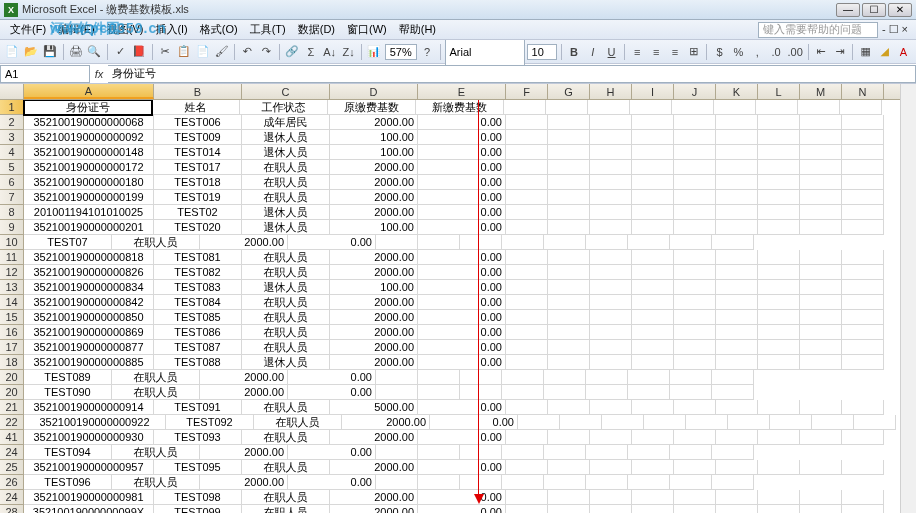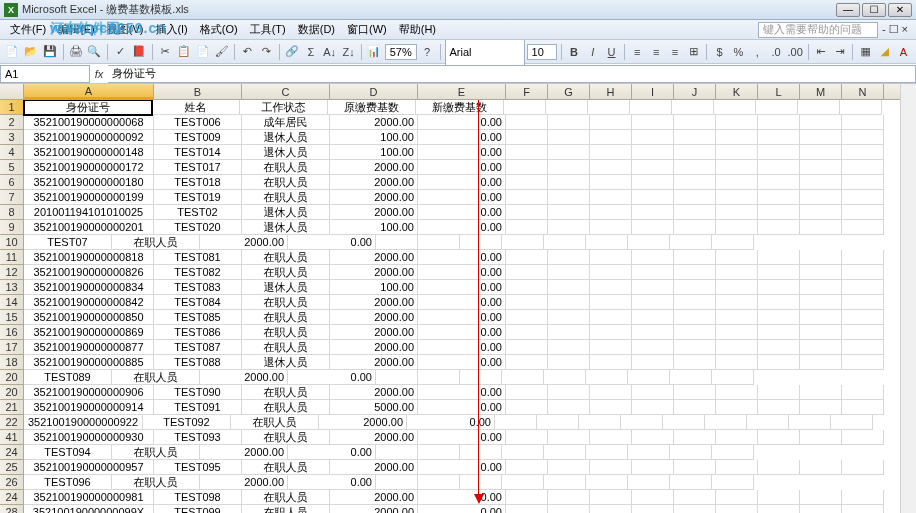--- a/index.html
+++ b/index.html
@@ -480,21 +480,20 @@
         <div class="cell " style="width: 42px;"></div>
         <div class="cell " style="width: 42px;"></div>
         <div class="cell " style="width: 42px;"></div>
         <div class="cell " style="width: 42px;"></div>
         <div class="cell " style="width: 42px;"></div>
         <div class="cell " style="width: 42px;"></div>
         <div class="cell " style="width: 42px;"></div>
       </div>
       <div class="row-line">
         <div class="row-h">20</div>
-        <div class="cell center" style="width: 130px;">352100190000000906</div>
         <div class="cell center" style="width: 88px;">TEST090</div>
         <div class="cell center" style="width: 88px;">在职人员</div>
         <div class="cell right" style="width: 88px;">2000.00</div>
         <div class="cell right" style="width: 88px;">0.00</div>
         <div class="cell " style="width: 42px;"></div>
         <div class="cell " style="width: 42px;"></div>
         <div class="cell " style="width: 42px;"></div>
         <div class="cell " style="width: 42px;"></div>
         <div class="cell " style="width: 42px;"></div>
         <div class="cell " style="width: 42px;"></div>
@@ -514,21 +513,21 @@
         <div class="cell " style="width: 42px;"></div>
         <div class="cell " style="width: 42px;"></div>
         <div class="cell " style="width: 42px;"></div>
         <div class="cell " style="width: 42px;"></div>
         <div class="cell " style="width: 42px;"></div>
         <div class="cell " style="width: 42px;"></div>
         <div class="cell " style="width: 42px;"></div>
       </div>
       <div class="row-line">
         <div class="row-h">22</div>
-        <div class="cell center" style="width: 119px;">352100190000000922</div>
+        <div class="cell center" style="width: 142px;">352100190000000922</div>
         <div class="cell center" style="width: 88px;">TEST092</div>
         <div class="cell center" style="width: 88px;">在职人员</div>
         <div class="cell right" style="width: 88px;">2000.00</div>
         <div class="cell right" style="width: 88px;">0.00</div>
         <div class="cell " style="width: 42px;"></div>
         <div class="cell " style="width: 42px;"></div>
         <div class="cell " style="width: 42px;"></div>
         <div class="cell " style="width: 42px;"></div>
         <div class="cell " style="width: 42px;"></div>
         <div class="cell " style="width: 42px;"></div>

